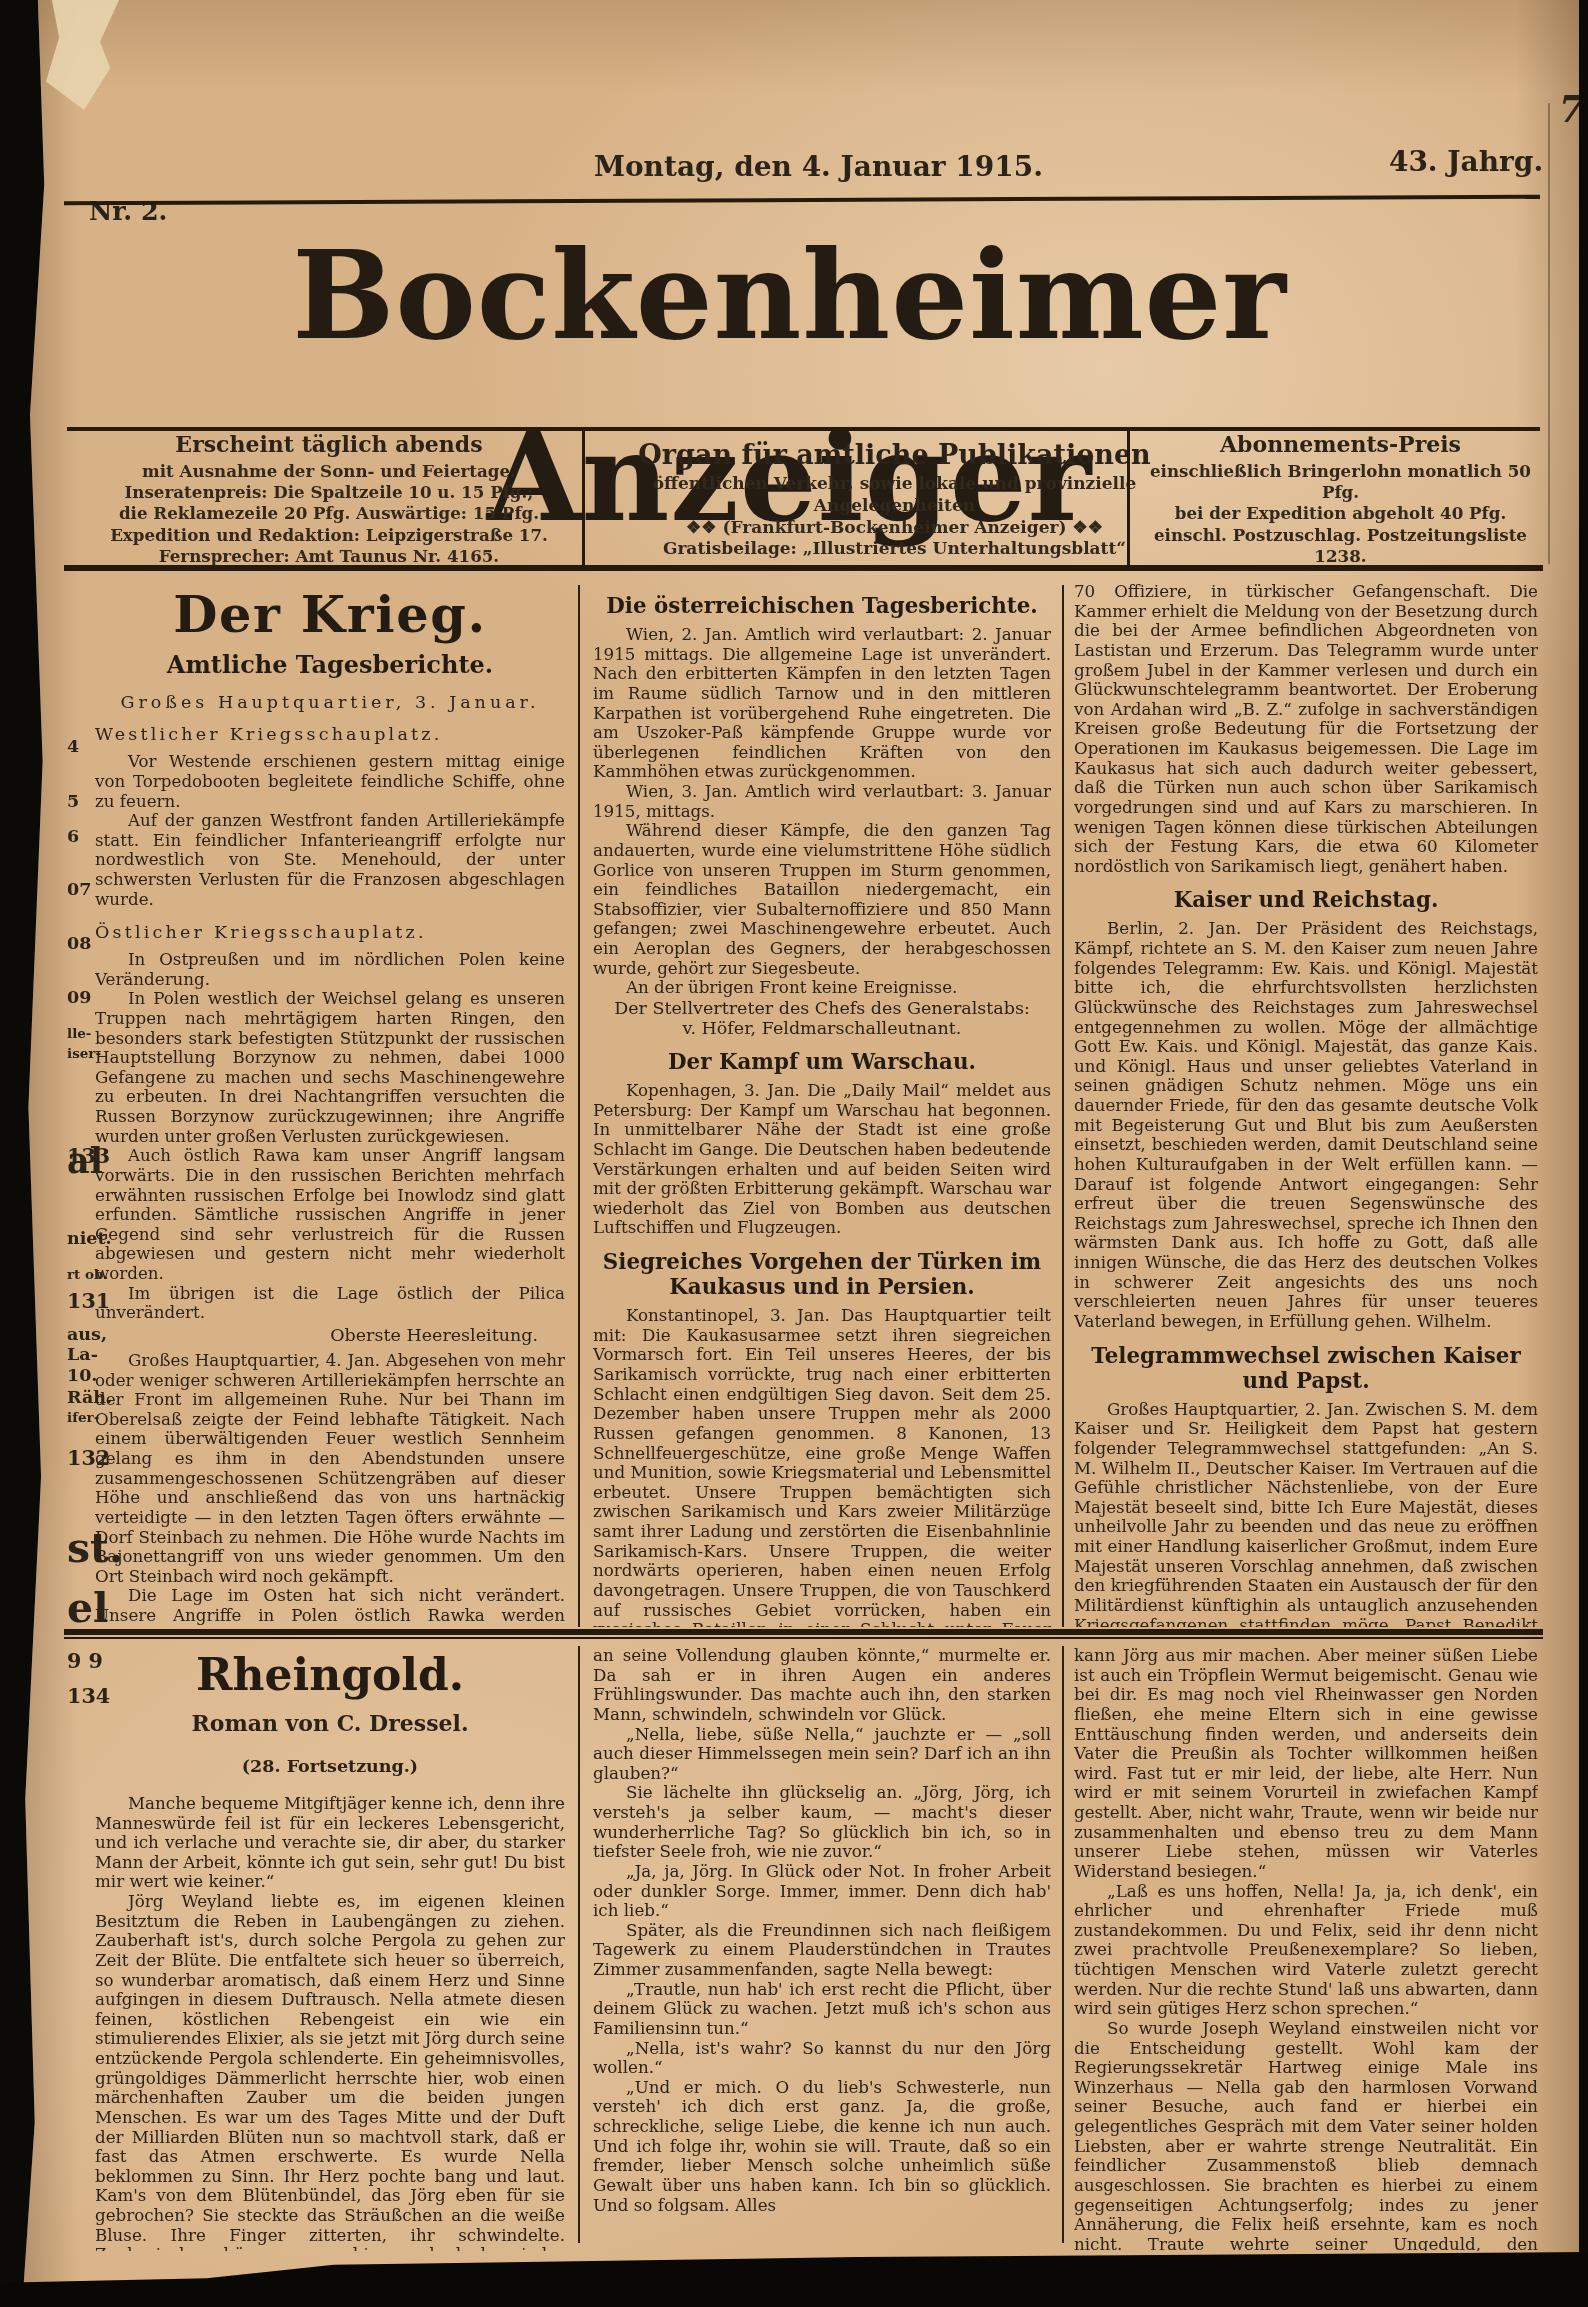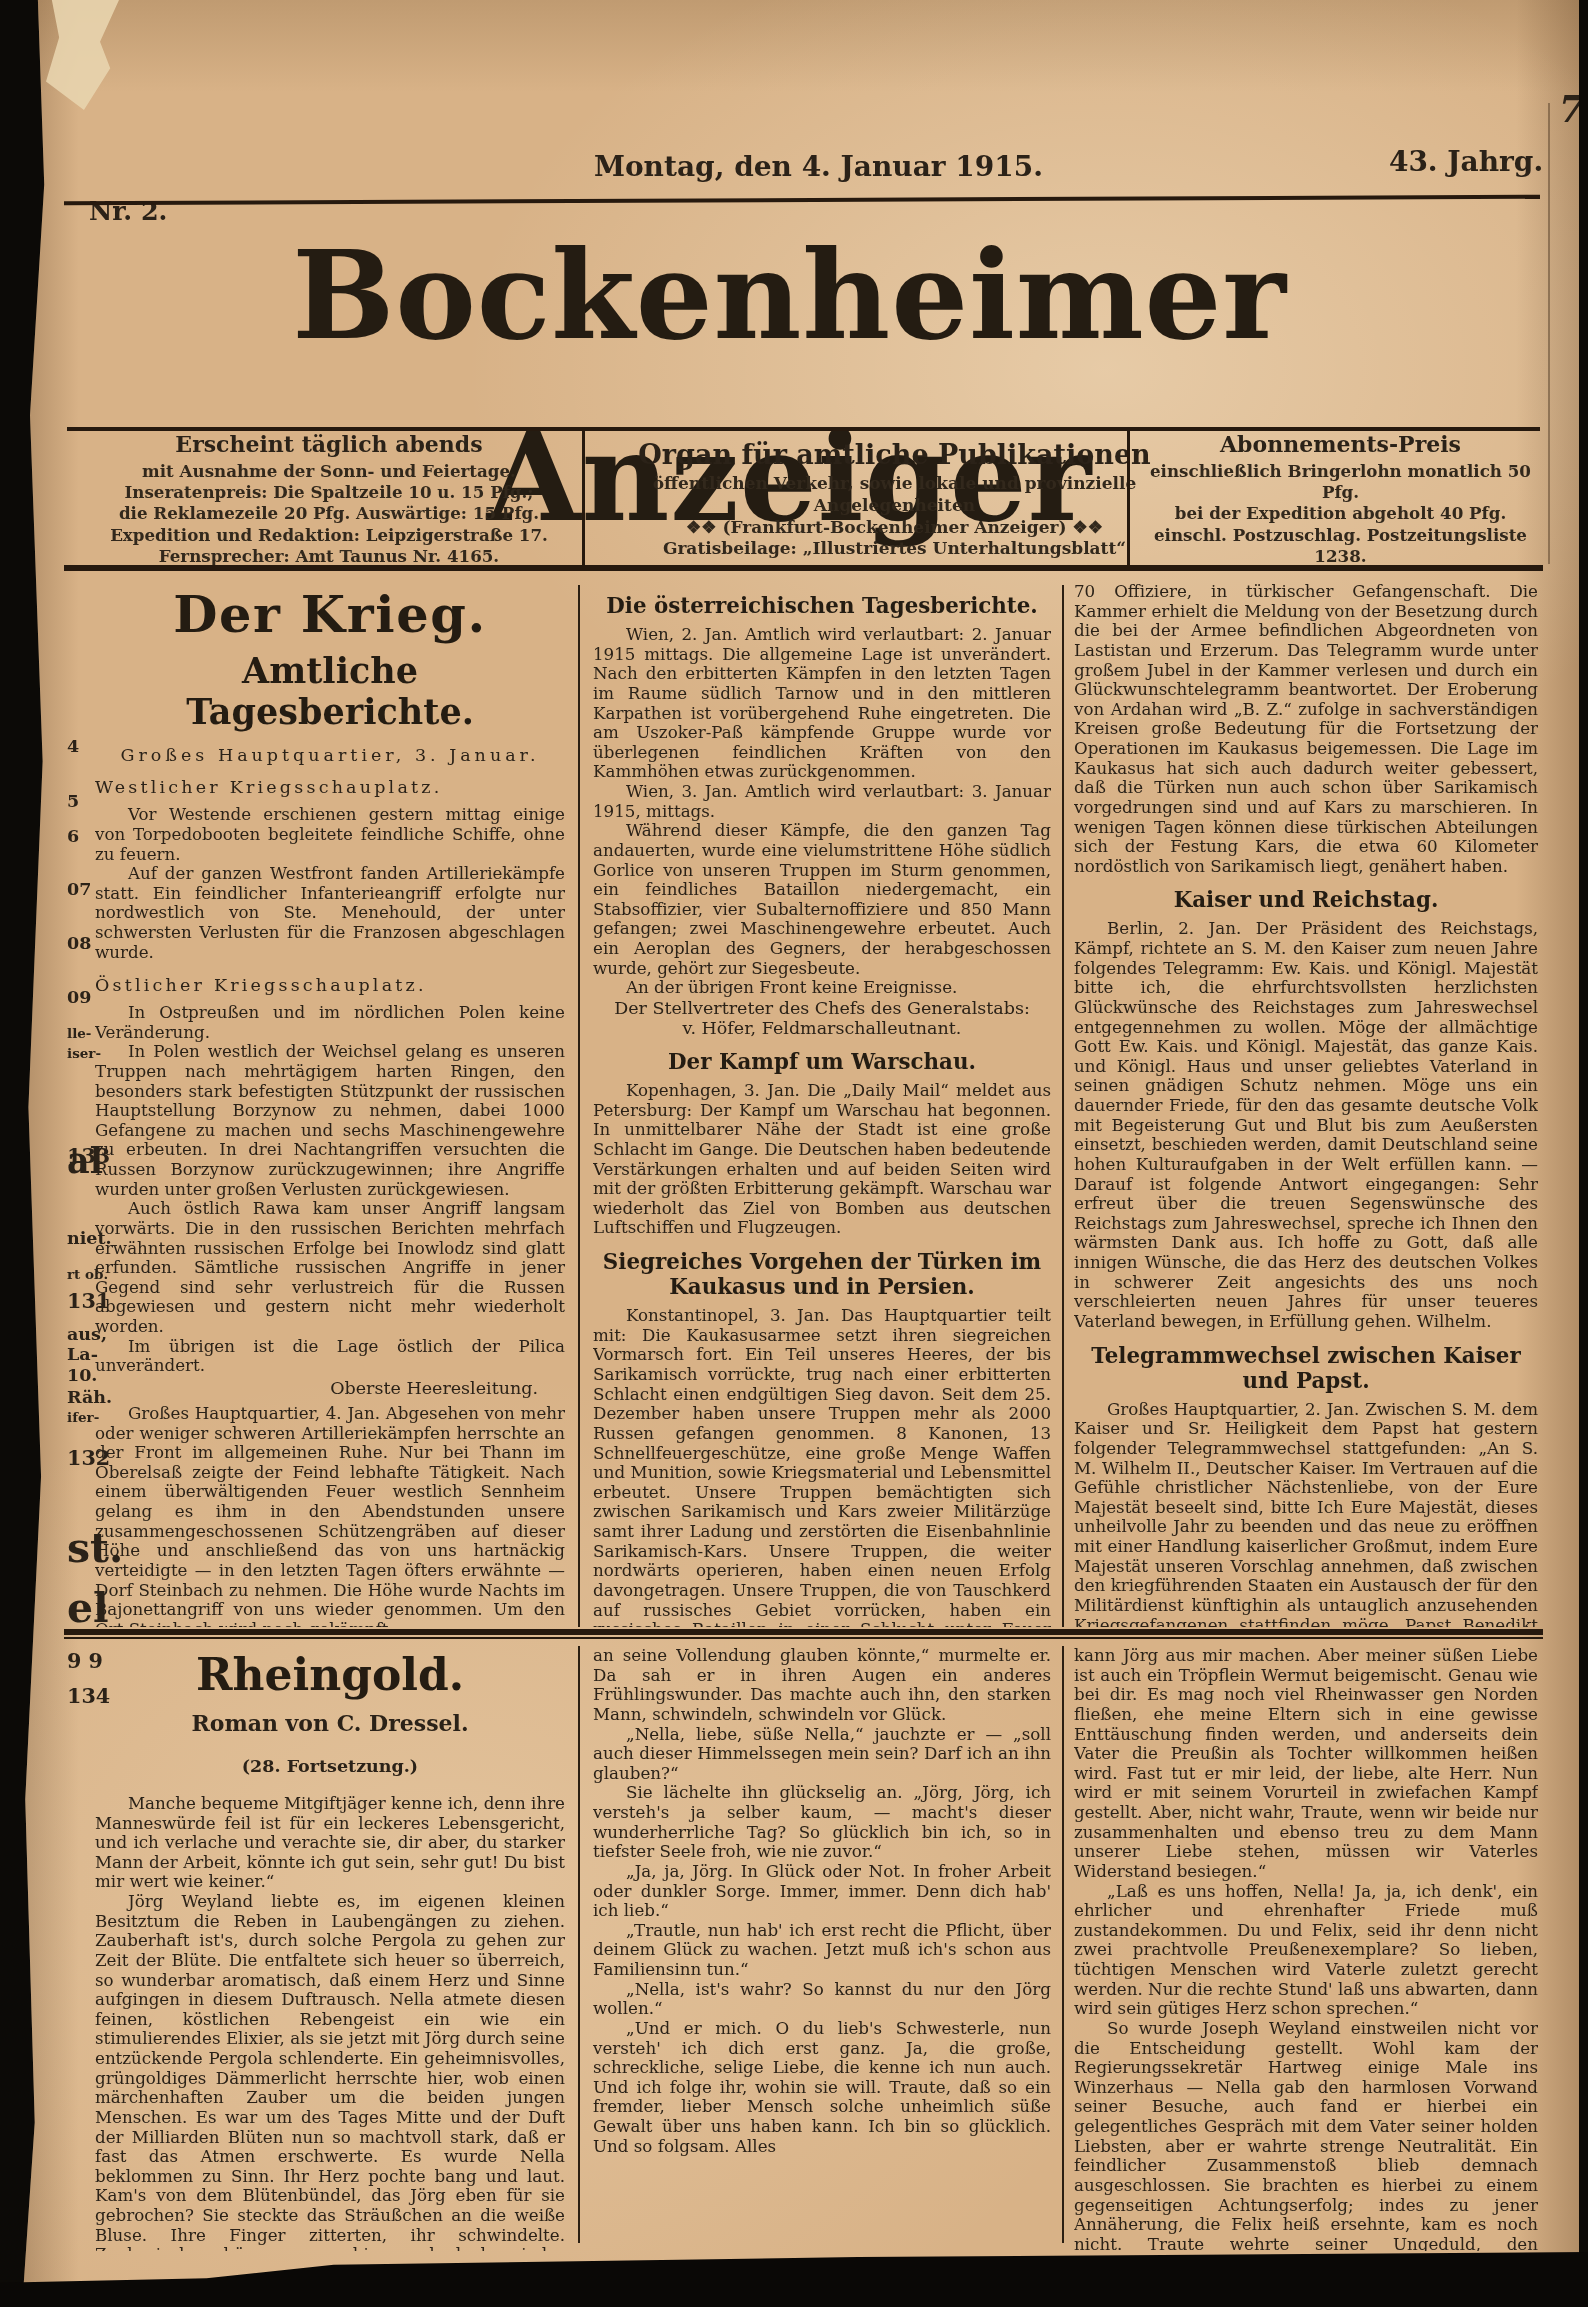--- a/index.html
+++ b/index.html
@@ -53,21 +53,21 @@
   .feu-col-1{left:95px;width:470px;}
   .feu-col-2{left:593px;width:458px;}
   .feu-col-3{left:1074px;width:464px;}
   .vr-c{left:578px;top:1646px;height:597px;}
   .vr-d{left:1062px;top:1646px;height:597px;}
 
   .blk{margin:0;}
   .p,.pc{font-size:16.7px;line-height:1.175;text-align:justify;text-indent:33px;}
   .pc{text-indent:0;}
   .h-war{font-size:51px;font-weight:bold;text-align:center;letter-spacing:1.6px;margin:1.6px 0 6.4px;color:#241c12;}
-  .h-sub{font-size:35px;font-weight:bold;text-align:center;margin:0 0 12.7px;color:#241c12;}
+  .h-sub{font-size:24px;font-weight:bold;text-align:center;margin:0 0 12.7px;color:#241c12;}
   .dateline{font-size:17.5px;text-align:center;letter-spacing:4px;margin:4.8px 0 8px;}
   .topic{font-size:17.5px;letter-spacing:3.2px;margin:12.7px 0 8px;}
   .sig{font-size:17.5px;text-align:right;padding-right:27px;margin:1.6px 0 6.4px;}
   .head{font-size:21.4px;font-weight:bold;text-align:center;margin:11px 0 7.1px;color:#241c12;}
   .center{font-size:17.5px;text-align:center;}
   .novel-title{font-size:44px;font-weight:bold;text-align:center;margin:3.2px 0 9.5px;color:#241c12;}
   .byline{font-size:22px;font-weight:bold;text-align:center;margin:0 0 20.7px;}
   .serialnote{font-size:17.5px;font-weight:bold;text-align:center;margin:0 0 17.5px;}
 
   .fragments{position:absolute;left:0;top:0;width:119px;height:2307px;}
@@ -171,20 +171,21 @@
         <div class="blk serialnote">(28. Fortsetzung.)</div>
         <div class="blk p">Manche bequeme Mitgiftjäger kenne ich, denn ihre Manneswürde feil ist für ein leckeres Lebensgericht, und ich verlache und verachte sie, dir aber, du starker Mann der Arbeit, könnte ich gut sein, sehr gut! Du bist mir wert wie keiner.“</div>
         <div class="blk p">Jörg Weyland liebte es, im eigenen kleinen Besitztum die Reben in Laubengängen zu ziehen. Zauberhaft ist's, durch solche Pergola zu gehen zur Zeit der Blüte. Die entfaltete sich heuer so überreich, so wunderbar aromatisch, daß einem Herz und Sinne aufgingen in diesem Duftrausch. Nella atmete diesen feinen, köstlichen Rebengeist ein wie ein stimulierendes Elixier, als sie jetzt mit Jörg durch seine entzückende Pergola schlenderte. Ein geheimnisvolles, grüngoldiges Dämmerlicht herrschte hier, wob einen märchenhaften Zauber um die beiden jungen Menschen. Es war um des Tages Mitte und der Duft der Milliarden Blüten nun so machtvoll stark, daß er fast das Atmen erschwerte. Es wurde Nella beklommen zu Sinn. Ihr Herz pochte bang und laut. Kam's von dem Blütenbündel, das Jörg eben für sie gebrochen? Sie steckte das Sträußchen an die weiße Bluse. Ihre Finger zitterten, ihr schwindelte. Zauberisch schön war es hier und doch wieder wunderlich entnervend.</div>
       </div>
     <div class="v-rule vr-c"></div>
     <div class="feu feu-col-2">
         <div class="blk pc">an seine Vollendung glauben könnte,“ murmelte er. Da sah er in ihren Augen ein anderes Frühlingswunder. Das machte auch ihn, den starken Mann, schwindeln, schwindeln vor Glück.</div>
         <div class="blk p">„Nella, liebe, süße Nella,“ jauchzte er — „soll auch dieser Himmelssegen mein sein? Darf ich an ihn glauben?“</div>
         <div class="blk p">Sie lächelte ihn glückselig an. „Jörg, Jörg, ich versteh's ja selber kaum, — macht's dieser wunderherrliche Tag? So glücklich bin ich, so in tiefster Seele froh, wie nie zuvor.“</div>
         <div class="blk p">„Ja, ja, Jörg. In Glück oder Not. In froher Arbeit oder dunkler Sorge. Immer, immer. Denn dich hab' ich lieb.“</div>
+        <div class="blk p">Später, als die Freundinnen sich nach fleißigem Tagewerk zu einem Plauderstündchen in Trautes Zimmer zusammenfanden, sagte Nella bewegt:</div>
         <div class="blk p">„Trautle, nun hab' ich erst recht die Pflicht, über deinem Glück zu wachen. Jetzt muß ich's schon aus Familiensinn tun.“</div>
         <div class="blk p">„Nella, ist's wahr? So kannst du nur den Jörg wollen.“</div>
         <div class="blk p">„Und er mich. O du lieb's Schwesterle, nun versteh' ich dich erst ganz. Ja, die große, schreckliche, selige Liebe, die kenne ich nun auch. Und ich folge ihr, wohin sie will. Traute, daß so ein fremder, lieber Mensch solche unheimlich süße Gewalt über uns haben kann. Ich bin so glücklich. Und so folgsam. Alles</div>
       </div>
     <div class="v-rule vr-d"></div>
     <div class="feu feu-col-3">
         <div class="blk pc">kann Jörg aus mir machen. Aber meiner süßen Liebe ist auch ein Tröpflein Wermut beigemischt. Genau wie bei dir. Es mag noch viel Rheinwasser gen Norden fließen, ehe meine Eltern sich in eine gewisse Enttäuschung finden werden, und anderseits dein Vater die Preußin als Tochter willkommen heißen wird. Fast tut er mir leid, der liebe, alte Herr. Nun wird er mit seinem Vorurteil in zwiefachen Kampf gestellt. Aber, nicht wahr, Traute, wenn wir beide nur zusammenhalten und ebenso treu zu dem Mann unserer Liebe stehen, müssen wir Vaterles Widerstand besiegen.“</div>
         <div class="blk p">„Laß es uns hoffen, Nella! Ja, ja, ich denk', ein ehrlicher und ehrenhafter Friede muß zustandekommen. Du und Felix, seid ihr denn nicht zwei prachtvolle Preußenexemplare? So lieben, tüchtigen Menschen wird Vaterle zuletzt gerecht werden. Nur die rechte Stund' laß uns abwarten, dann wird sein gütiges Herz schon sprechen.“</div>
         <div class="blk p">So wurde Joseph Weyland einstweilen nicht vor die Entscheidung gestellt. Wohl kam der Regierungssekretär Hartweg einige Male ins Winzerhaus — Nella gab den harmlosen Vorwand seiner Besuche, auch fand er hierbei ein gelegentliches Gespräch mit dem Vater seiner holden Liebsten, aber er wahrte strenge Neutralität. Ein feindlicher Zusammenstoß blieb demnach ausgeschlossen. Sie brachten es hierbei zu einem gegenseitigen Achtungserfolg; indes zu jener Annäherung, die Felix heiß ersehnte, kam es noch nicht. Traute wehrte seiner Ungeduld, den bedeutungsvollen Schritt zu tun.</div>
       </div>

